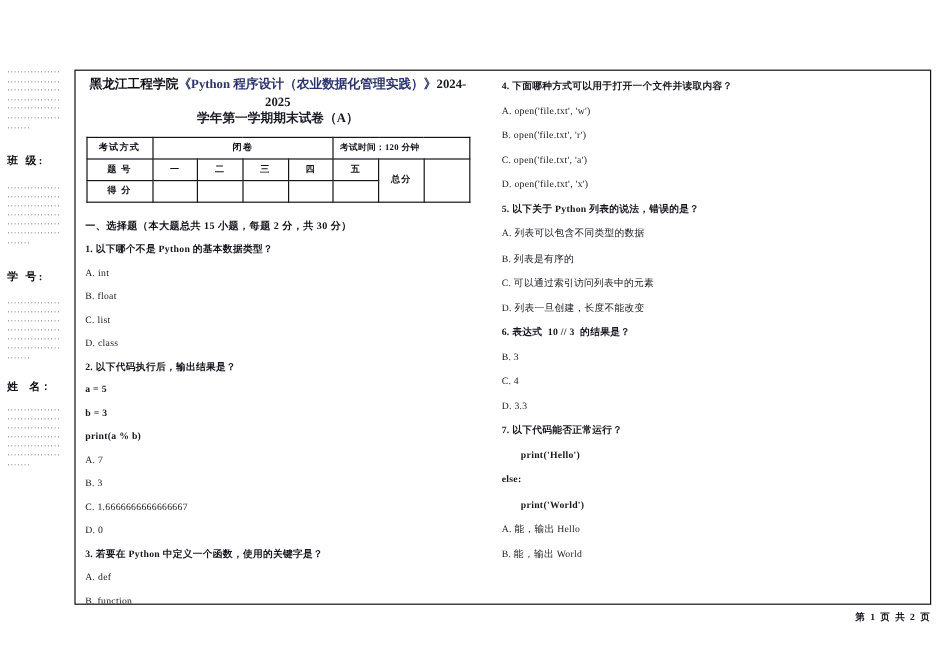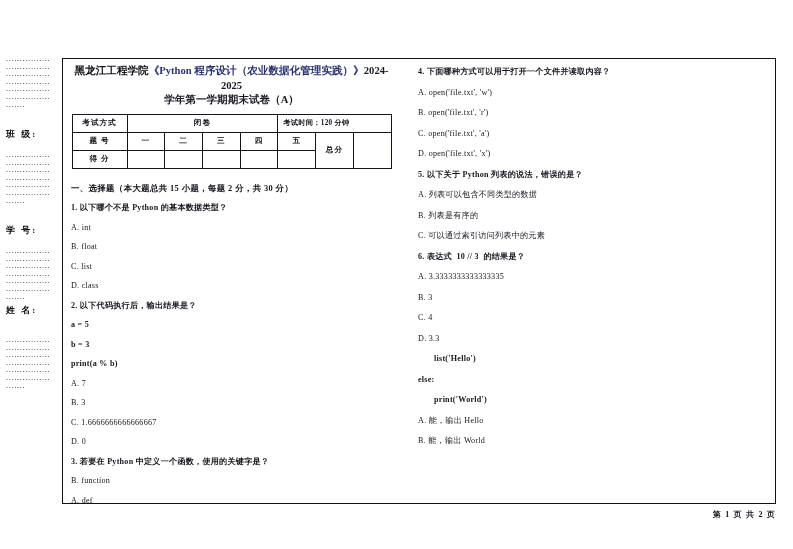--- a/index.html
+++ b/index.html
@@ -162,21 +162,21 @@
 <body>
 
 <div id="binding-margin">
   <div class="dot-run" id="dots-1" style="top:57px;height:66px;">·······································································································</div>
   <div class="margin-label" id="label-class" style="top:128px;">班 级:</div>
 
   <div class="dot-run" id="dots-2" style="top:153px;height:66px;">·······································································································</div>
   <div class="margin-label" id="label-studentid" style="top:224px;text-align:right;">学 号:</div>
 
   <div class="dot-run" id="dots-3" style="top:249px;height:58px;">·······································································································</div>
-  <div class="margin-label" id="label-name" style="top:304px;">姓 名:</div>
+  <div class="margin-label" id="label-name" style="top:316px;font-family:Liberation Mono, monospace;">姓 名:</div>
 
   <div class="dot-run" id="dots-4" style="top:338px;height:200px;">·······································································································</div>
 </div>
 
 <div id="paper">
   <div id="columns">
 
     <div class="col col-left">
 
       <div id="exam-title">
@@ -222,42 +222,43 @@
           <div class="q-line">D. class</div>
           <div class="q-line stem">2. 以下代码执行后，输出结果是？</div>
           <div class="q-line code">a = 5</div>
           <div class="q-line code">b = 3</div>
           <div class="q-line code">print(a % b)</div>
           <div class="q-line">A. 7</div>
           <div class="q-line">B. 3</div>
           <div class="q-line">C. 1.6666666666666667</div>
           <div class="q-line">D. 0</div>
           <div class="q-line stem">3. 若要在 Python 中定义一个函数，使用的关键字是？</div>
+          <div class="q-line">A. def</div>
           <div class="q-line">B. function</div>
-          <div class="q-line">A. def</div>
         </div>
     </div>
 
     <div class="col col-right">
       <div id="right-questions">
           <div class="q-line stem">4. 下面哪种方式可以用于打开一个文件并读取内容？</div>
           <div class="q-line">A. open('file.txt', 'w')</div>
           <div class="q-line">B. open('file.txt', 'r')</div>
           <div class="q-line">C. open('file.txt', 'a')</div>
           <div class="q-line">D. open('file.txt', 'x')</div>
           <div class="q-line stem">5. 以下关于 Python 列表的说法，错误的是？</div>
           <div class="q-line">A. 列表可以包含不同类型的数据</div>
           <div class="q-line">B. 列表是有序的</div>
           <div class="q-line">C. 可以通过索引访问列表中的元素</div>
+          <div class="q-line">D. 列表一旦创建，长度不能改变</div>
           <div class="q-line stem">6. 表达式  10 // 3  的结果是？</div>
-          <div class="q-line">A. 3.3333333333333335</div>
           <div class="q-line">B. 3</div>
           <div class="q-line">C. 4</div>
           <div class="q-line">D. 3.3</div>
-          <div class="q-line code indent">list('Hello')</div>
+          <div class="q-line stem">7. 以下代码能否正常运行？</div>
+          <div class="q-line code indent">print('Hello')</div>
           <div class="q-line code">else:</div>
           <div class="q-line code indent">print('World')</div>
           <div class="q-line">A. 能，输出 Hello</div>
           <div class="q-line">B. 能，输出 World</div>
         </div>
     </div>
 
   </div>
 </div>
 

